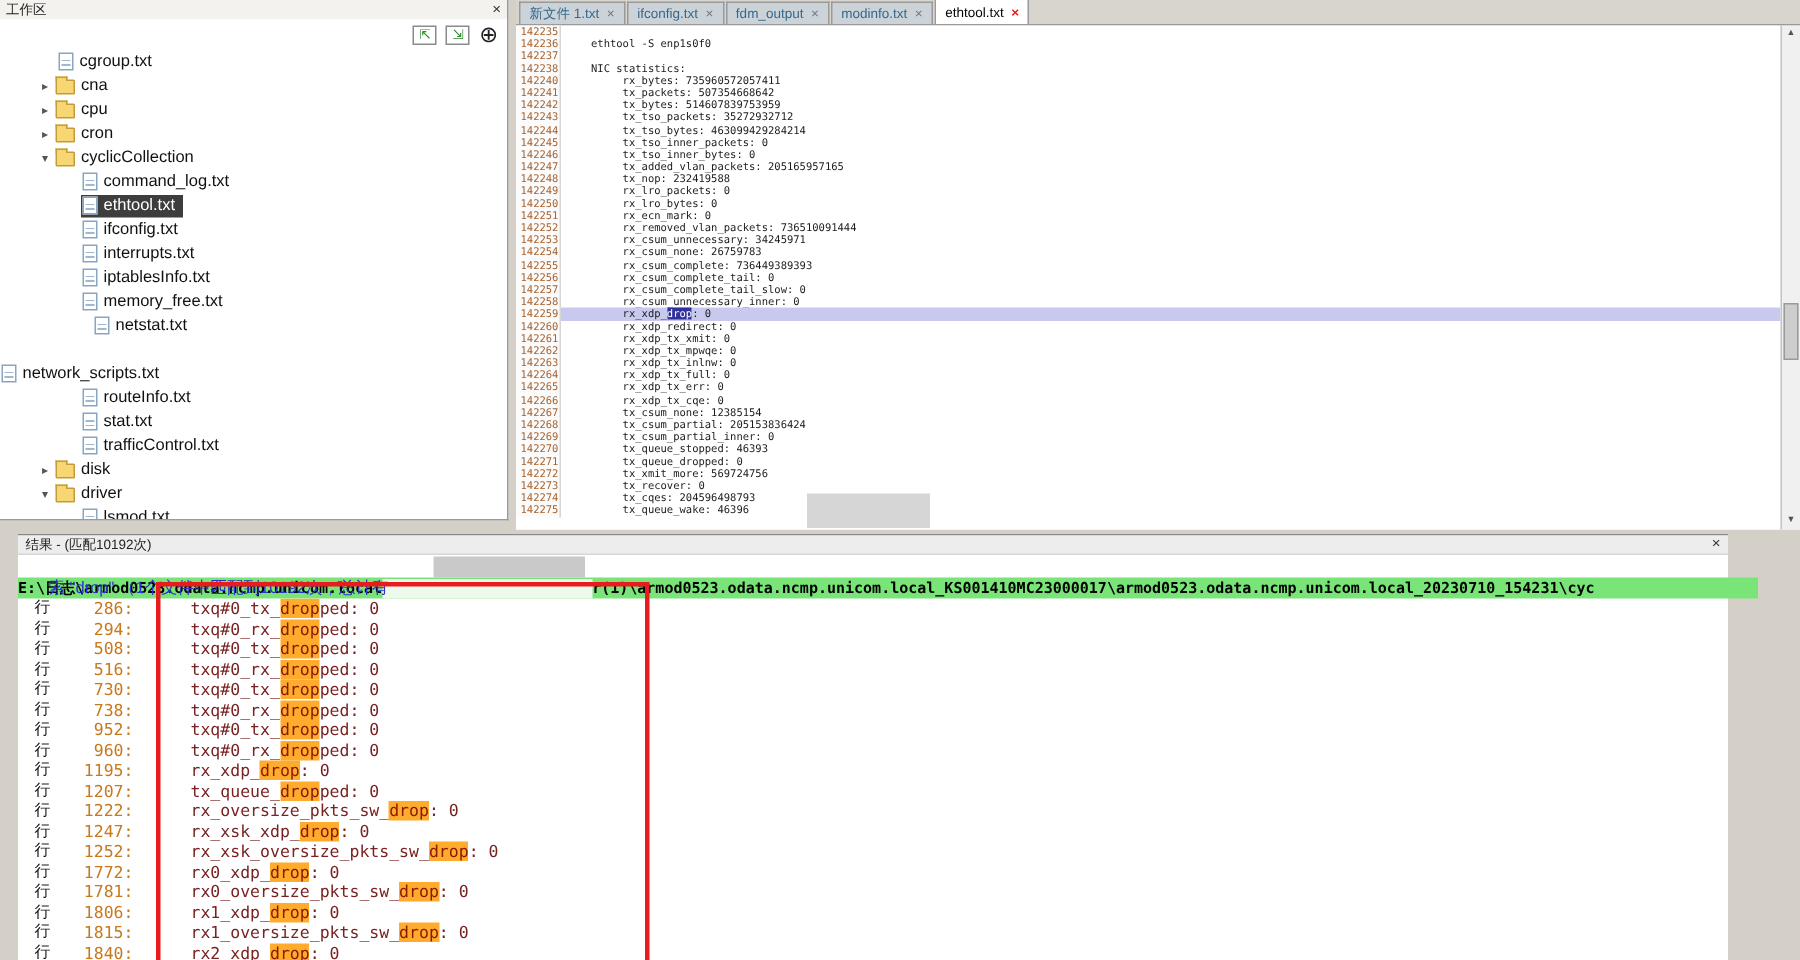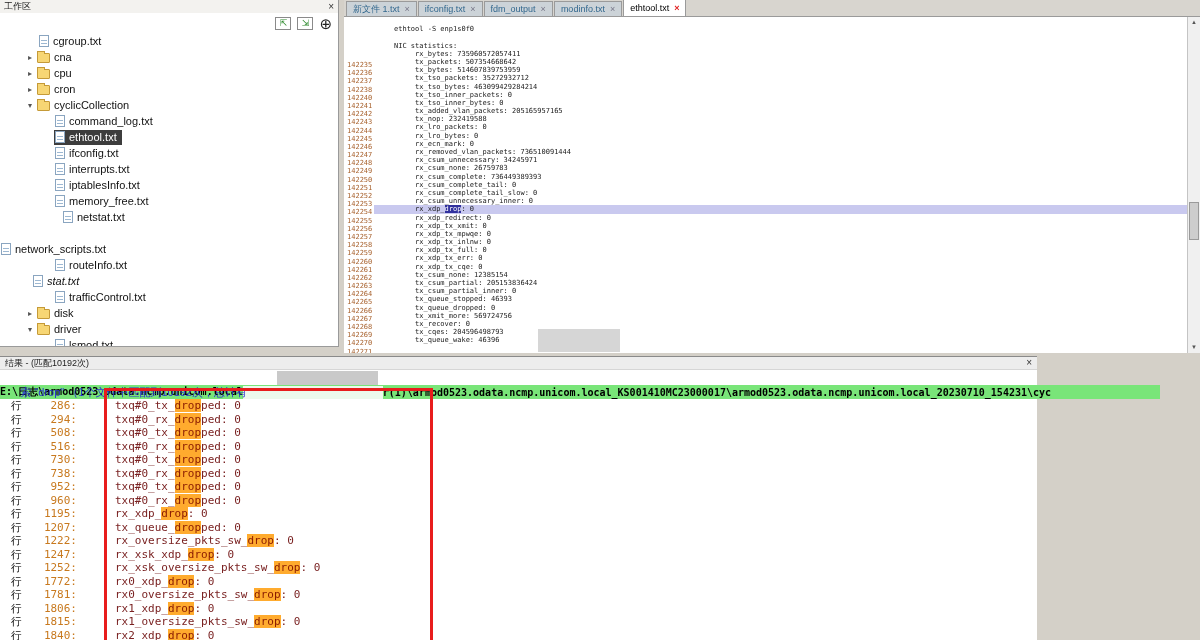--- a/index.html
+++ b/index.html
@@ -41,31 +41,31 @@
   .tabbar { display:flex; align-items:flex-end; height:17px; background:#d8d5cf;
     border-bottom:1px solid #9a9a9a; padding-left:2px; }
   .tab { display:flex; align-items:center; height:15px; padding:0 6px; margin-right:1px;
     border:1px solid #9a9a9a; border-bottom:none; background:#ccd3d8; font-size:9px; color:#33688e; }
   .tab.active { background:#fff; color:#000; height:17px; }
   .tab-close { margin-left:5px; font-size:9px; color:#778; line-height:9px; }
   .tab.active .tab-close { color:#e02020; font-weight:bold; }
   .code { position:absolute; left:0; top:17px; right:13px; bottom:0; background:#fff; overflow:hidden;
     font-family:"DejaVu Sans Mono",monospace; font-size:7px; }
   .code-line { display:flex; height:8.2px; line-height:8.2px; white-space:pre; }
-  .lnum { width:30px; flex:none; color:#a8622e; background:#fbfbfb; border-right:1px solid #d6d6d6; padding-left:3px;margin-top:44px; }
+  .lnum { width:30px; flex:none; color:#a8622e; background:#fbfbfb; border-right:1px solid #d6d6d6; padding-left:3px; }
   .ltext { padding-left:20px; color:#1a1a1a; }
   .code-line.current .ltext { background:#c9c9ef; flex:1; }
   .sel-word { background:#31319e; color:#fff; }
   .vscroll { position:absolute; right:0; top:17px; bottom:0; width:13px; background:#f0f0f0; border-left:1px solid #c4c4c4; }
   .vs-arr { position:absolute; left:0; width:12px; text-align:center; font-size:6px; color:#555; height:11px; line-height:11px; }
   .vs-arr.up { top:0; } .vs-arr.down { bottom:0; }
   .vs-thumb { position:absolute; left:1px; top:185px; width:10px; height:38px; background:#cdcdcd; border:1px solid #9a9a9a; }
 
   
-  .results { position:absolute; left:0; top:356px; width:1037px; height:284px; background:#fff; border-top:1px solid #8a8a8a; }
+  .results { position:absolute; left:12px; top:356px; width:1140px; height:284px; background:#fff; border-top:1px solid #8a8a8a; }
   .res-header { height:13px; background:#ededed; border-bottom:1px solid #d6d6d6;
     display:flex; justify-content:space-between; align-items:center; font-size:9px; color:#222; padding:0 5px; }
   .res-close { color:#333; font-size:10px; line-height:10px; }
   .res-summary { position:relative; height:15px; line-height:15px; font-size:11px; color:#2a35cc; padding-left:2px; white-space:pre; }
   .redact-summary { position:absolute; left:277px; top:1px; width:101px; height:14px; background:#c9c9c9; }
   .res-path { height:14px; width:1160px; background:#79e579; display:flex; align-items:center;
     font-family:"DejaVu Sans Mono",monospace; font-size:10px; font-weight:bold; color:#000; white-space:pre; }
   .redact-path { display:inline-block; flex:none; width:140px; height:13px; background:rgba(242,250,242,.95); }
   .res-rows { position:absolute; left:0; top:42px; right:0; bottom:0; overflow:hidden; }
   .res-row { display:flex; height:13.5px; line-height:13.5px; white-space:pre;
@@ -178,21 +178,21 @@
             <span class="ficon file"></span>
             <span>network_scripts.txt</span>
           </span>
         </div>
         <div class="tree-item" style="padding-left: 54px;">
           <span class="item-body">
             <span class="ficon file"></span>
             <span>routeInfo.txt</span>
           </span>
         </div>
-        <div class="tree-item" style="padding-left: 32px; font-style: italic;">
+        <div class="tree-item" style="padding-left: 54px;">
           <span class="item-body">
             <span class="ficon file"></span>
             <span>stat.txt</span>
           </span>
         </div>
         <div class="tree-item" style="padding-left: 54px;">
           <span class="item-body">
             <span class="ficon file"></span>
             <span>trafficControl.txt</span>
           </span>

